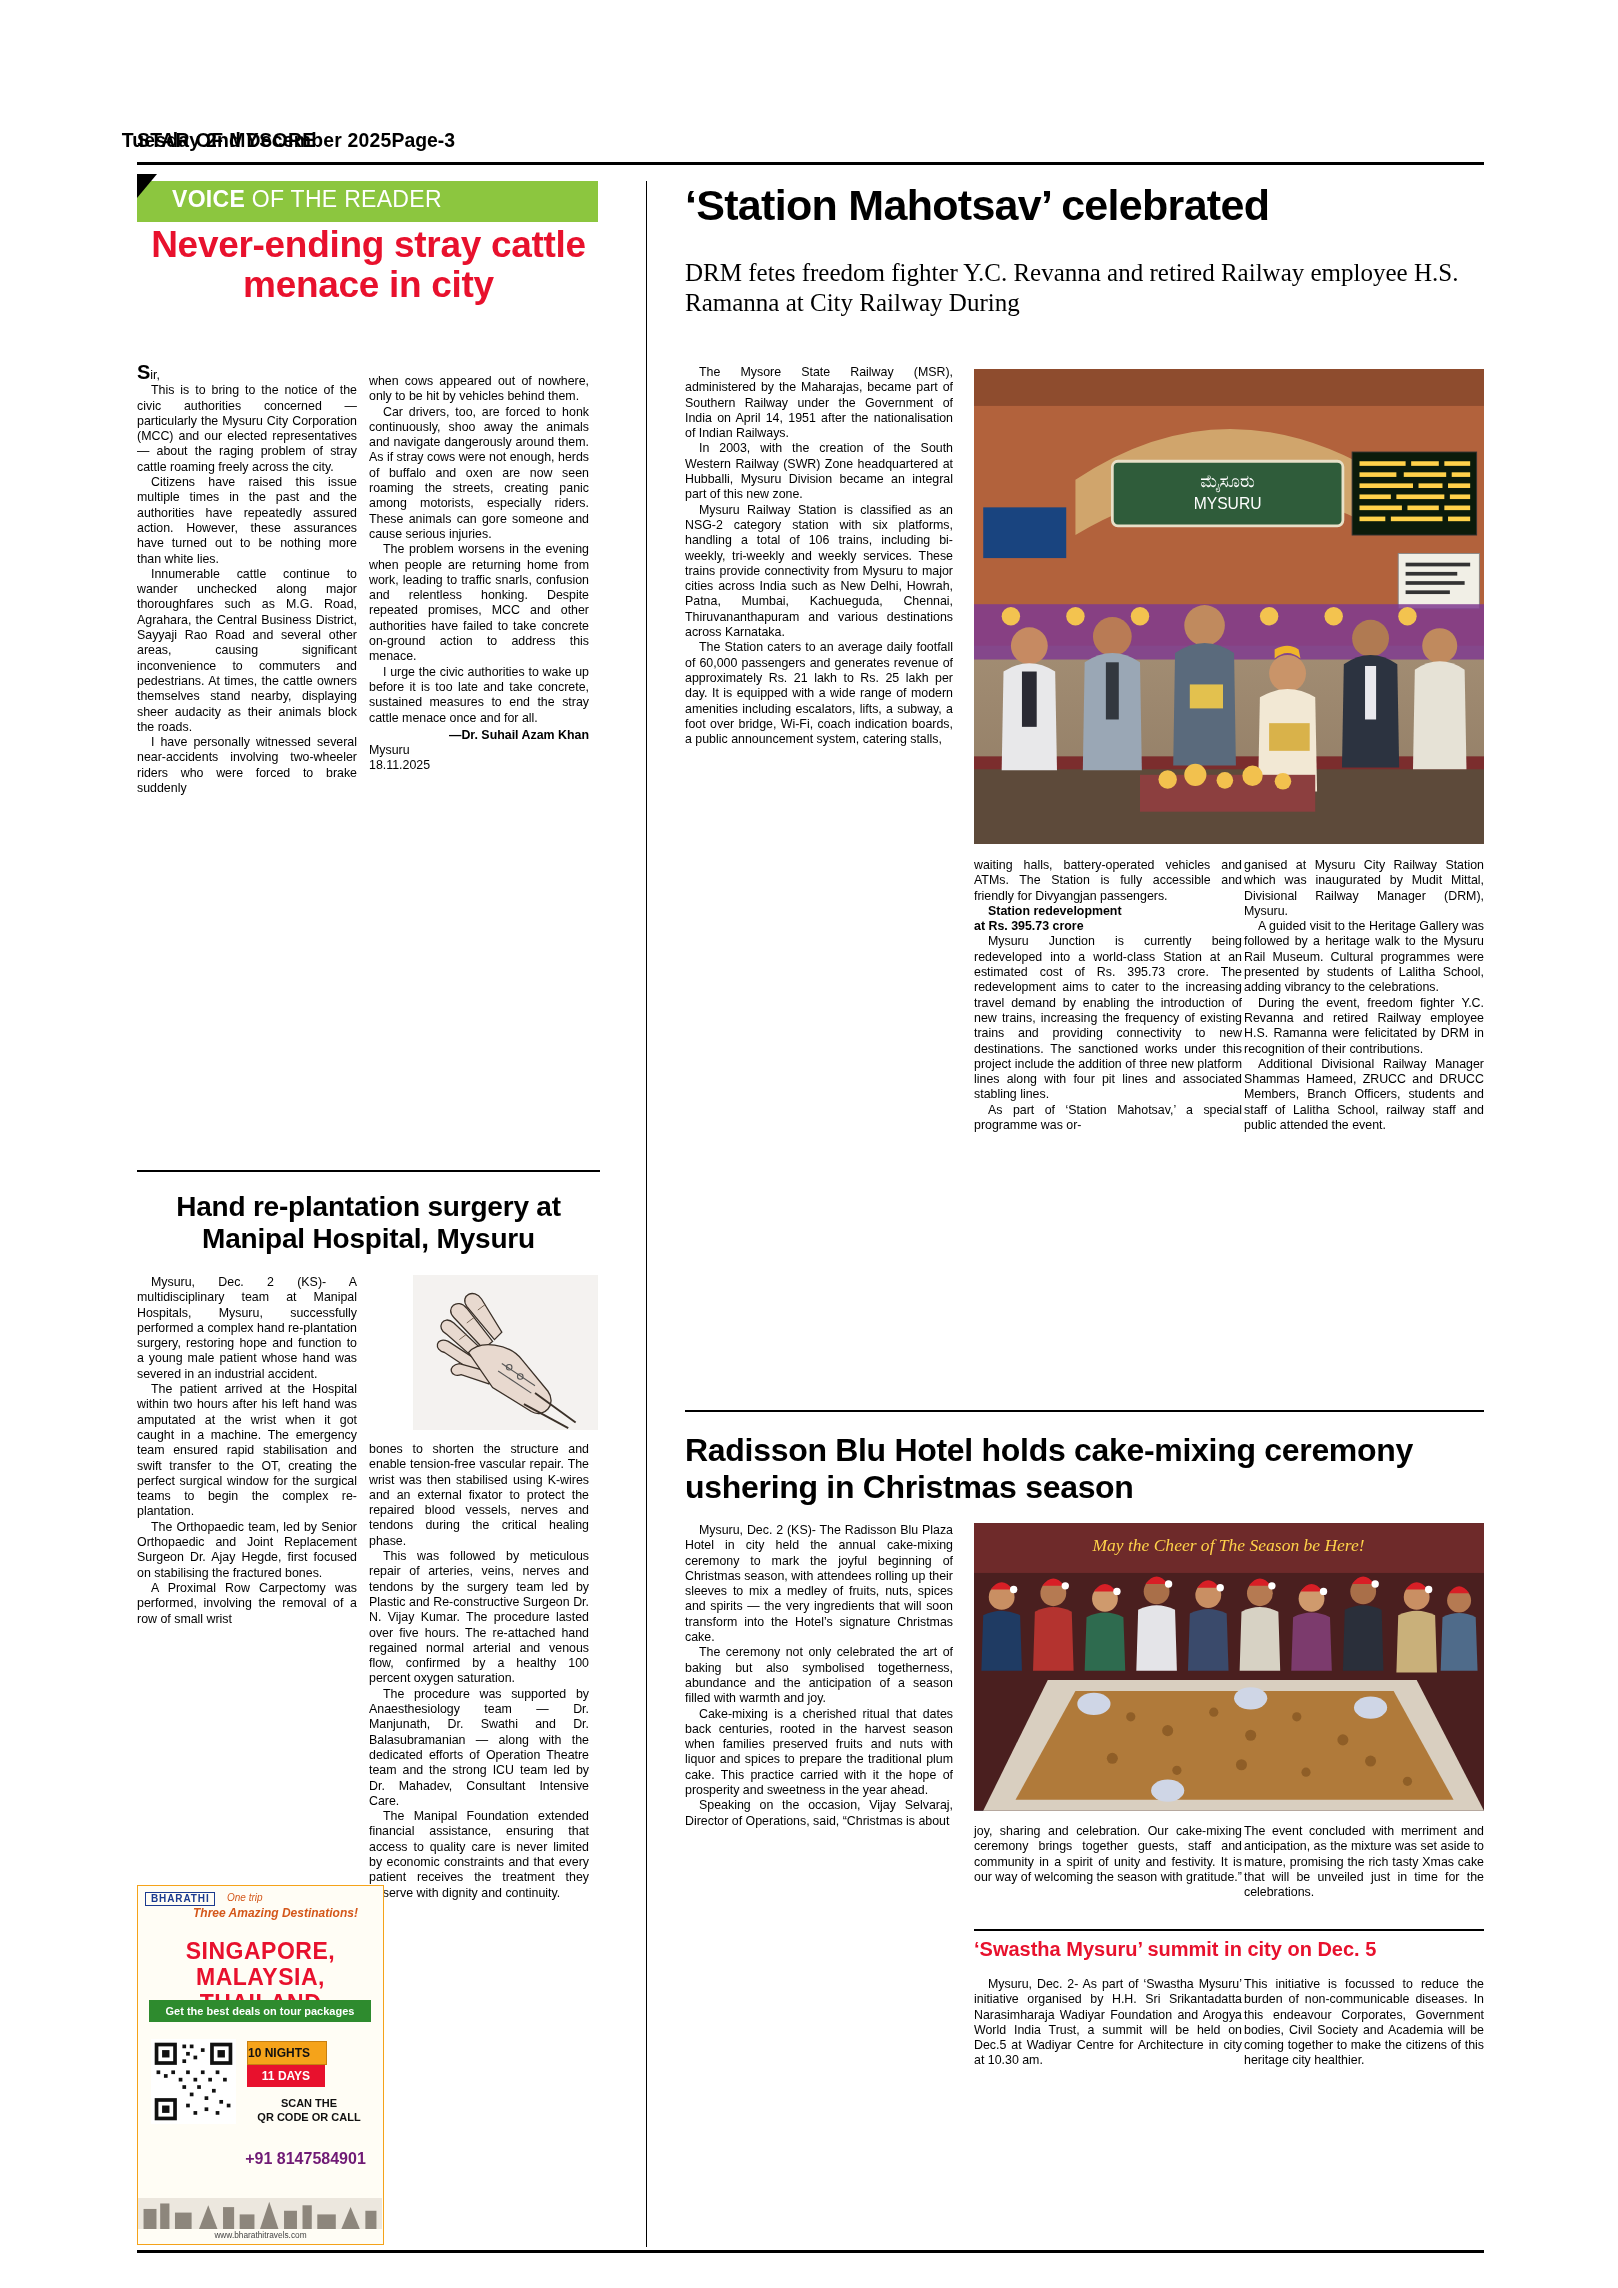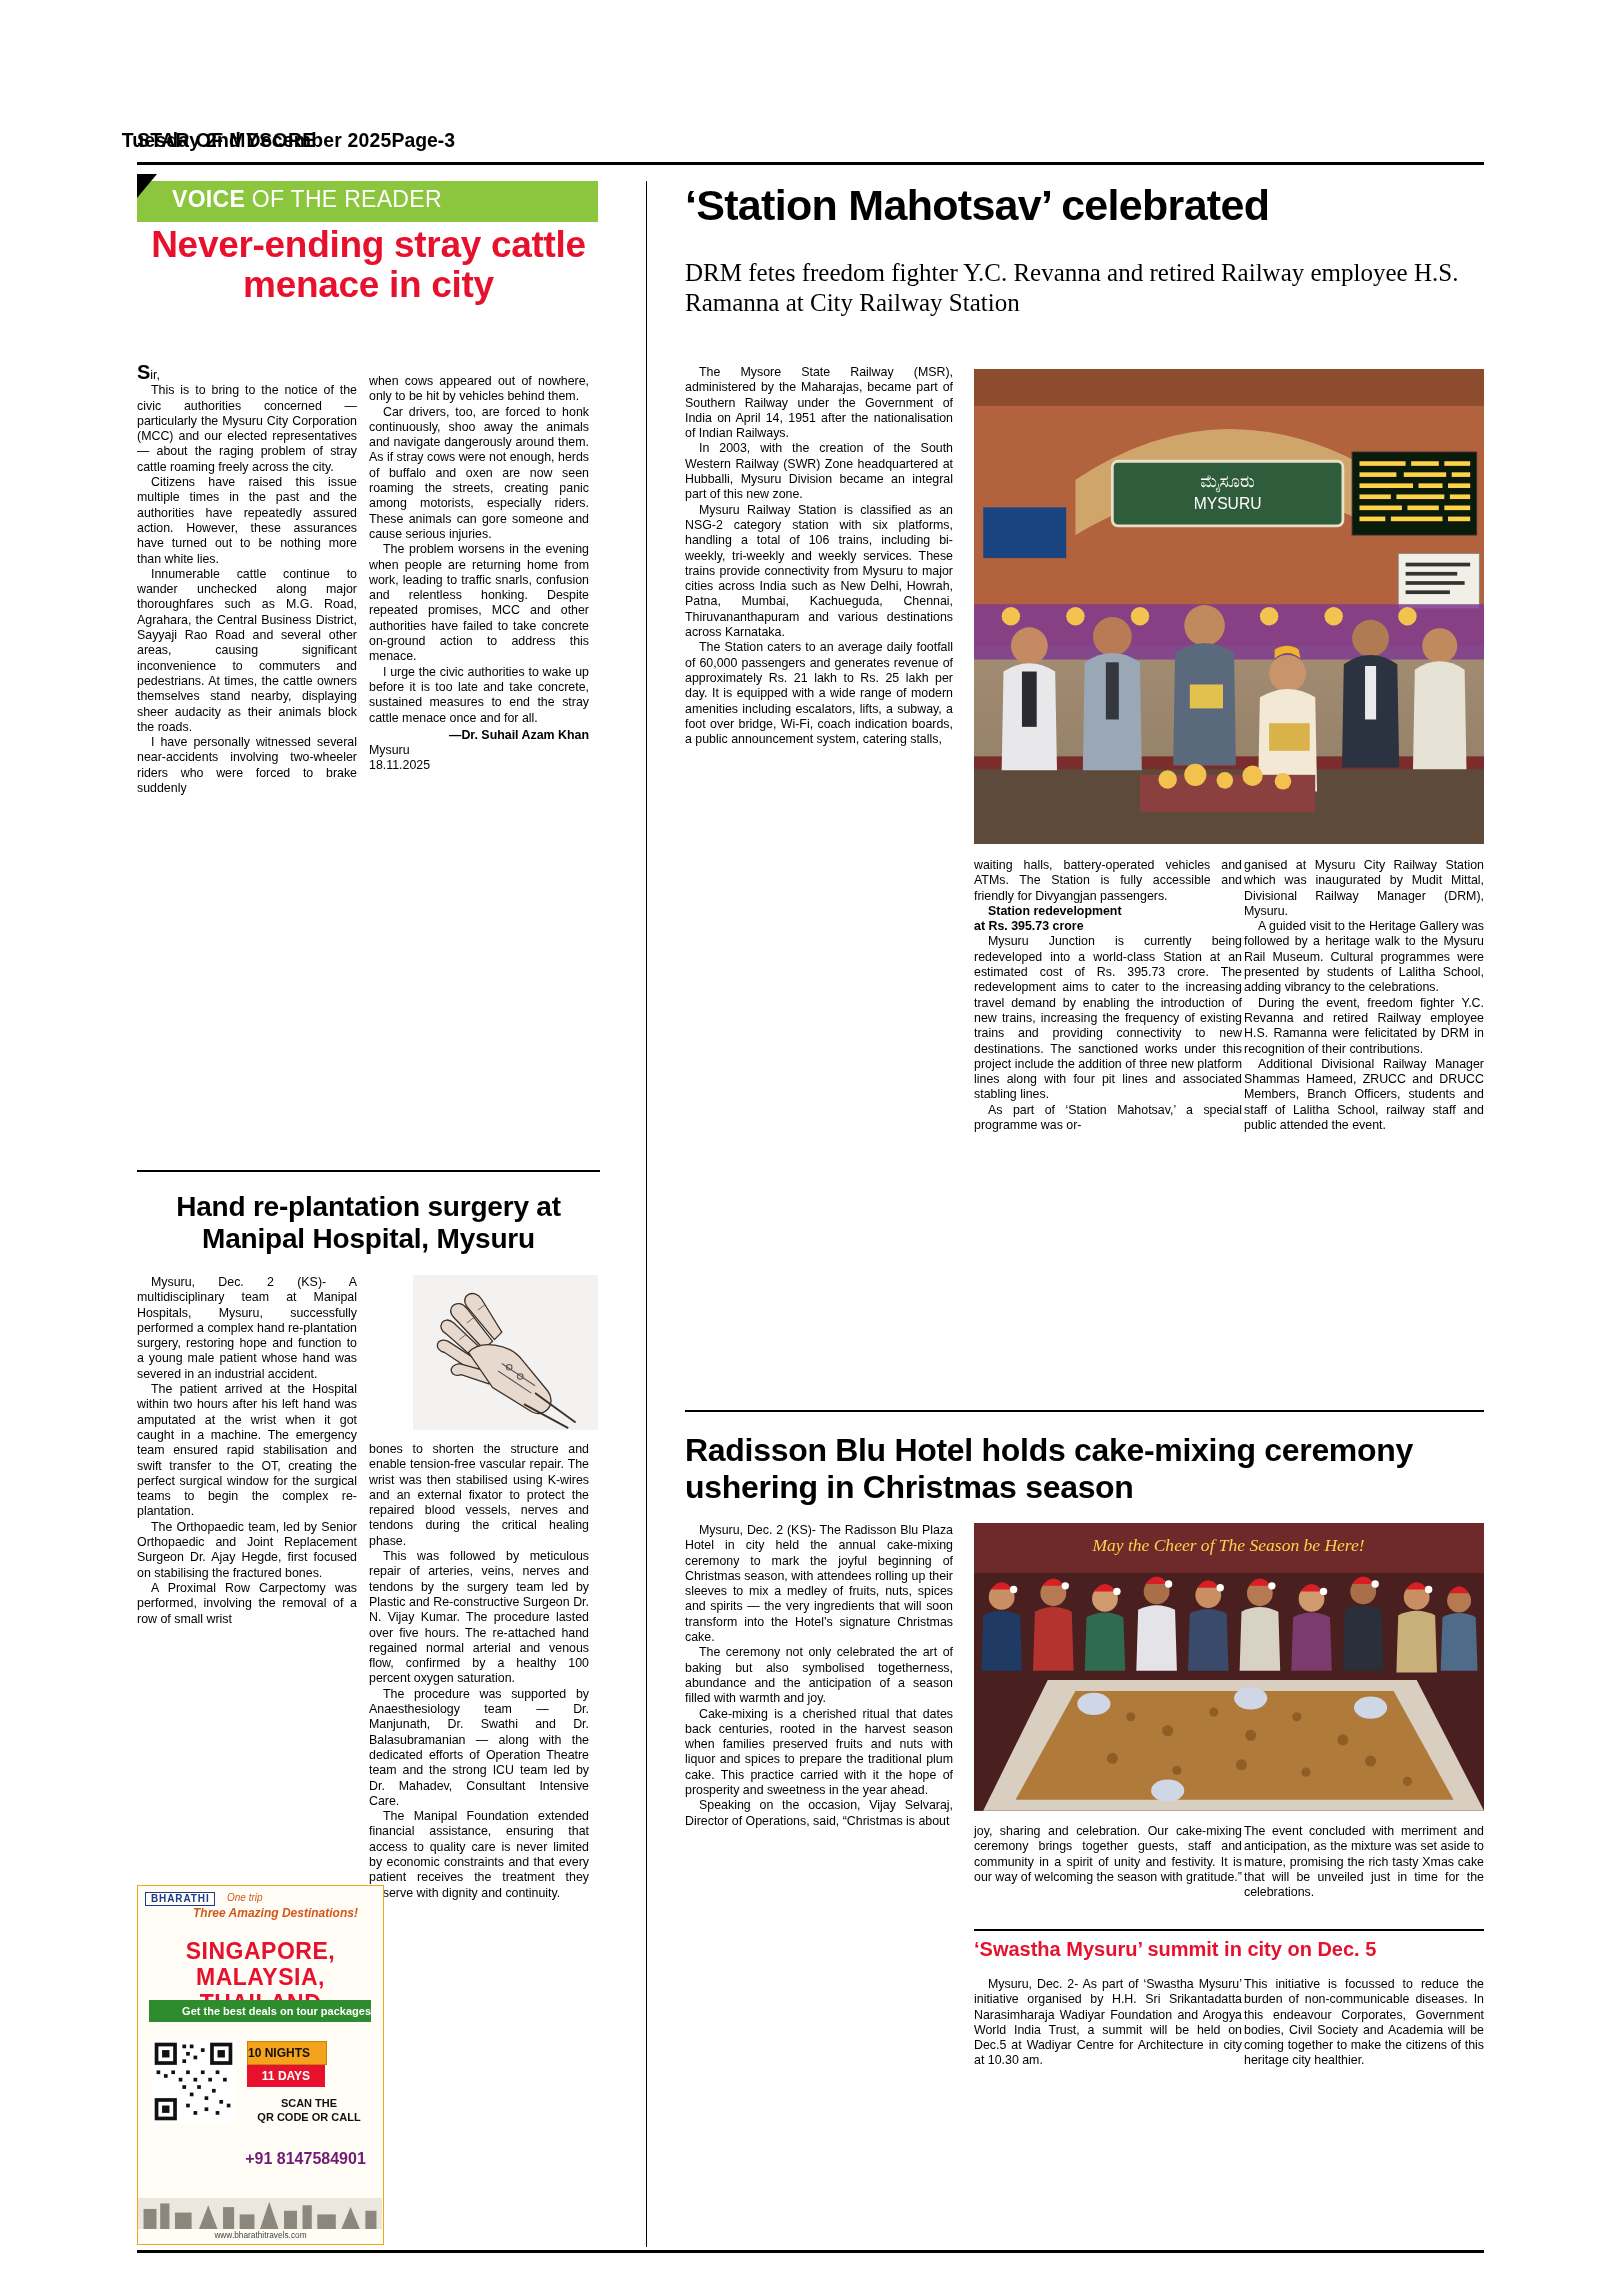--- a/index.html
+++ b/index.html
@@ -161,21 +161,21 @@
   .ad-onetrip { position:absolute; left:89px; top:5.5px; font-size:10px; font-style:italic; color:#d4571a;}
   .ad-three { position:absolute; left:55px; top:20px; font-size:12px; font-style:italic; color:#d4571a; font-weight:bold;}
   .ad-dest {
     position:absolute; left:0; top:52px; width:100%;
     text-align:center; color:#e8112d; font-weight:bold; font-size:23px; line-height:26px;
     letter-spacing:0.5px;
   }
   .ad-bar {
     position:absolute; left:11px; top:114px; width:222px; height:22px;
     background:#2e8b2e; color:#fff; font-size:11px; font-weight:bold;
-    text-align:right; line-height:22px;
+    text-align:center; line-height:22px;
   }
   .ad-nights {
     position:absolute; left:109px; top:155px; width:78px; height:22px;
     background:#f5a31a; color:#111; font-size:12px; font-weight:bold; text-align:left; line-height:22px;
     border:0.9px solid #c77f10;
   }
   .ad-days {
     position:absolute; left:109px; top:179px; width:78px; height:22px;
     background:#e8112d; color:#fff; font-size:12px; font-weight:bold; text-align:center; line-height:22px;
   }
@@ -355,21 +355,21 @@
             <rect x="246" y="14" width="12" height="20"></rect>
         </g>
       </svg>
     </div>
     <div class="ad-web">www.bharathitravels.com</div>
   </div>
 
   <div class="vrule" style="left:646px; top:181px; height:2066px;"></div>
 
   <div class="headline-station">‘Station Mahotsav’ celebrated</div>
-  <div class="sub-station">DRM fetes freedom fighter Y.C. Revanna and retired Railway employee H.S. Ramanna at City Railway Station</div>
+  <div class="sub-station">DRM fetes freedom fighter Y.C. Revanna and retired Railway employee H.S. Ramanna at City Railway During</div>
 
   <div class="station-photo">
     <svg viewBox="0 0 553 515" width="510" height="475">
       <defs>
         <linearGradient id="sky" x1="0" y1="0" x2="0" y2="1">
           <stop offset="0" stop-color="#bfa88a"></stop>
             <stop offset="1" stop-color="#8e7a63"></stop>
         </linearGradient>
       </defs>
       <rect width="553" height="515" fill="url(#sky)"></rect>

